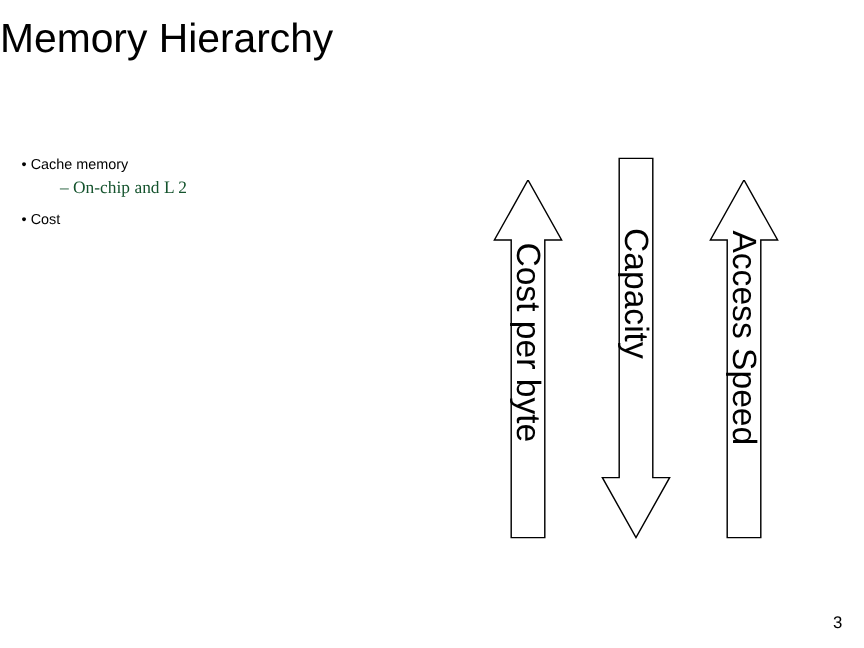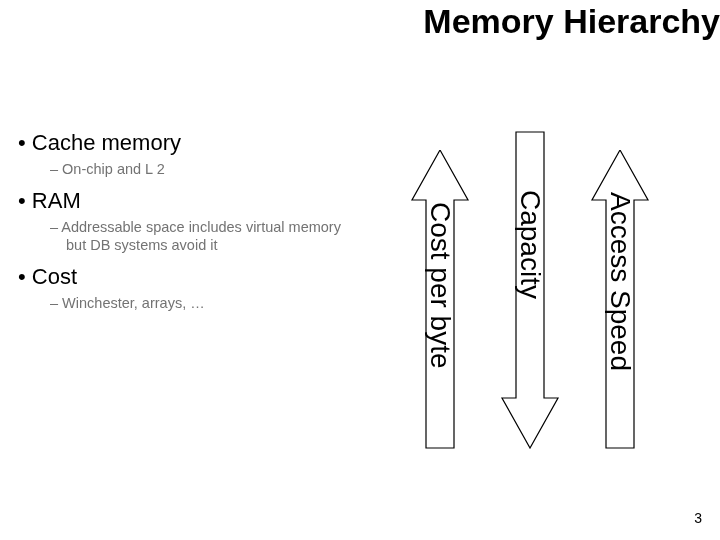--- a/index.html
+++ b/index.html
@@ -5,50 +5,51 @@
   * { margin: 0; padding: 0; box-sizing: border-box; }
   body {
     width: 720px;
     height: 540px;
     background: #ffffff;
     font-family: Verdana, Geneva, sans-serif;
     position: relative;
     overflow: hidden;
   }
   .title {
-    text-align: right;
+    text-align: left;
     font-size: 34px;
-    font-weight: 700;
-    padding-top: 2px;
+    font-weight: 400;
+    padding-top: 13px;
     color: #000;
   }
   .content {
     position: absolute;
     left: 18px;
     top: 130px;
     width: 340px;
   }
   .bullet-l1 {
-    font-size: 22px;
+    font-size: 12px;
     color: #000;
     margin-bottom: 4px;
     padding-left: 18px;
     text-indent: -18px;
   }
   .bullet-l1::before {
     content: "• ";
   }
   .bullet-l2 {
     font-size: 14.5px;
-    color: #737373;
+    color: #14532d;
     margin-left: 32px;
     margin-bottom: 2px;
     padding-left: 16px;
     text-indent: -16px;
     line-height: 1.25;
+    font-family: Liberation Serif, serif;
   }
   .bullet-l2::before {
     content: "– ";
   }
   .group { margin-bottom: 10px; }
   .arrows {
     position: absolute;
     left: 390px;
     top: 150px;
     width: 310px;
@@ -81,26 +82,21 @@
 <body>
 
 <h1 class="title">Memory Hierarchy</h1>
 
 <div class="content">
   <div class="group">
     <div class="bullet-l1">Cache memory</div>
     <div class="bullet-l2">On-chip and L 2</div>
   </div>
   <div class="group">
-    <div class="bullet-l1">RAM</div>
-    <div class="bullet-l2">Addressable space includes virtual memory but DB systems avoid it</div>
-  </div>
-  <div class="group">
     <div class="bullet-l1">Cost</div>
-    <div class="bullet-l2">Winchester, arrays, …</div>
   </div>
   <div class="group">
   </div>
 </div>
 
 <div class="arrows">
 
   <div class="arrow-col" style="left:20px; width:60px;">
     <svg width="60" height="300">
       <polygon points="30,0 58,50 44,50 44,298 16,298 16,50 2,50" fill="#ffffff" stroke="#000" stroke-width="1.2"></polygon>

